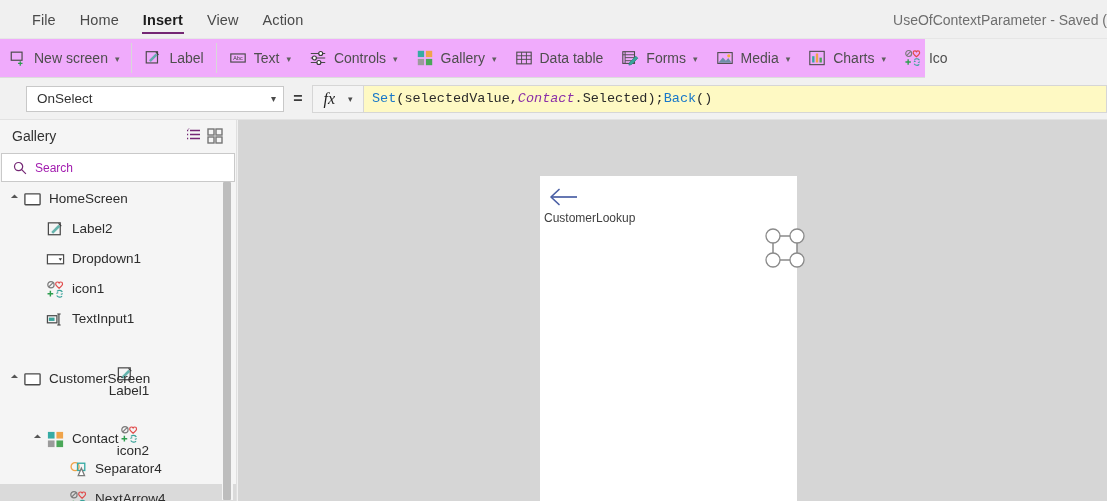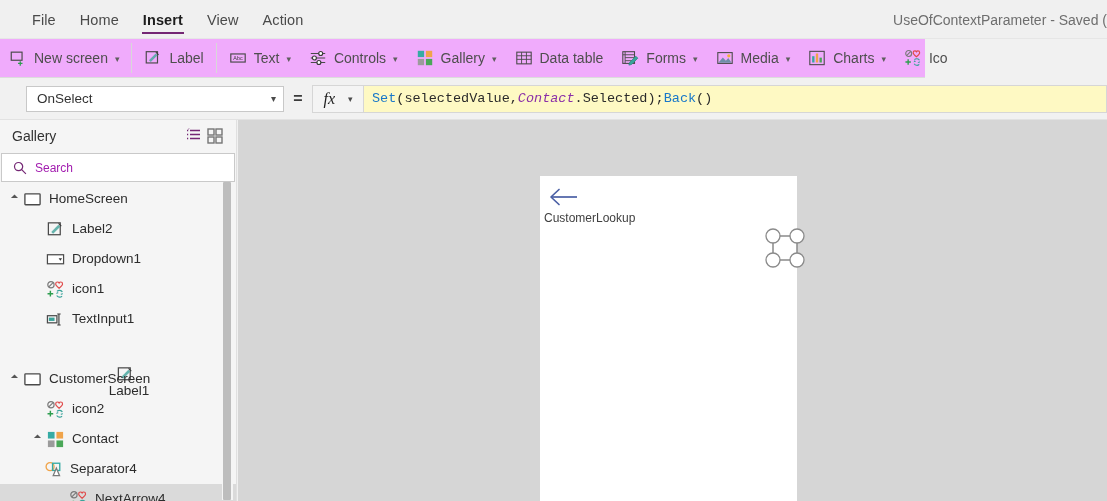--- a/index.html
+++ b/index.html
@@ -394,21 +394,21 @@
           <span class="tw">
             <span class="tw-tri"></span>
           </span>
           <span class="tnode-ico-wrap" style="width: 20px; height: 20px; margin-right: 7px; display: flex; align-items: center; justify-content: center; flex: 0 0 auto;">
             <svg class="ic" width="19" height="19" viewBox="0 0 20 20">
               <rect x="2" y="4" width="16" height="11.5" rx=".7" fill="#ffffff" stroke="#4a4a4a" stroke-width="1.4"></rect>
             </svg>
           </span>
           <span class="tnode-lbl">CustomerScreen</span>
         </div>
-        <div class="tnode" style="padding-left: 30px;">
+        <div class="tnode" style="padding-left: 30px; flex-direction: column;">
           <span class="tw"></span>
           <span class="tnode-ico-wrap" style="width: 20px; height: 20px; margin-right: 7px; display: flex; align-items: center; justify-content: center; flex: 0 0 auto;">
             <svg class="ic" width="19" height="19" viewBox="0 0 20 20">
               <circle cx="5.2" cy="5" r="3.3" fill="none" stroke="#7a7a7a" stroke-width="1.3"></circle>
               <path d="M2.9 7.3L7.5 2.7" stroke="#7a7a7a" stroke-width="1.3"></path>
               <path d="M13.8 8.6c-1.9-1.5-3.6-2.9-3.6-4.5 0-1.2.9-2 1.9-2 .8 0 1.4.4 1.7 1 .3-.6.9-1 1.7-1 1 0 1.9.8 1.9 2 0 1.6-1.7 3-3.6 4.5z" fill="none" stroke="#e04a4a" stroke-width="1.25"></path>
               <path d="M4.6 11.4v6M1.6 14.4h6" stroke="#2e9e4f" stroke-width="1.5"></path>
               <path d="M11.3 16.3a3.5 3.5 0 0 0 5.6.7M17.2 12.6a3.5 3.5 0 0 0-5.6-.7" fill="none" stroke="#3aa39a" stroke-width="1.3"></path>
               <path d="M10.6 14.8l1-2.2 1.9 1.2zM17.9 13.6l-1 2.3-1.9-1.2z" fill="#3aa39a"></path>
             </svg>
@@ -422,21 +422,21 @@
           <span class="tnode-ico-wrap" style="width: 20px; height: 20px; margin-right: 7px; display: flex; align-items: center; justify-content: center; flex: 0 0 auto;">
             <svg class="ic" width="19" height="19" viewBox="0 0 20 20">
               <rect x="2" y="2" width="7" height="7" fill="#36aba4"></rect>
               <rect x="11" y="2" width="7" height="7" fill="#f0a44a"></rect>
               <rect x="2" y="11" width="7" height="7" fill="#9b9b9b"></rect>
               <rect x="11" y="11" width="7" height="7" fill="#4aa758"></rect>
             </svg>
           </span>
           <span class="tnode-lbl">Contact</span>
         </div>
-        <div class="tnode" style="padding-left: 28px; text-align: center;">
+        <div class="tnode" style="padding-left: 53px; text-align: center;">
           <span class="tw"></span>
           <span class="tnode-ico-wrap" style="width: 20px; height: 20px; margin-right: 7px; display: flex; align-items: center; justify-content: center; flex: 0 0 auto;">
             <svg class="ic" width="19" height="19" viewBox="0 0 20 20">
               <circle cx="6.4" cy="7" r="4.2" fill="none" stroke="#f0a44a" stroke-width="1.4"></circle>
               <rect x="9" y="3.4" width="7.6" height="7.6" fill="none" stroke="#36aba4" stroke-width="1.4"></rect>
               <path d="M9.6 16.5L13 8.6l3.4 7.9z" fill="#ffffff" stroke="#7a7a7a" stroke-width="1.3"></path>
             </svg>
           </span>
           <span class="tnode-lbl">Separator4</span>
         </div>

